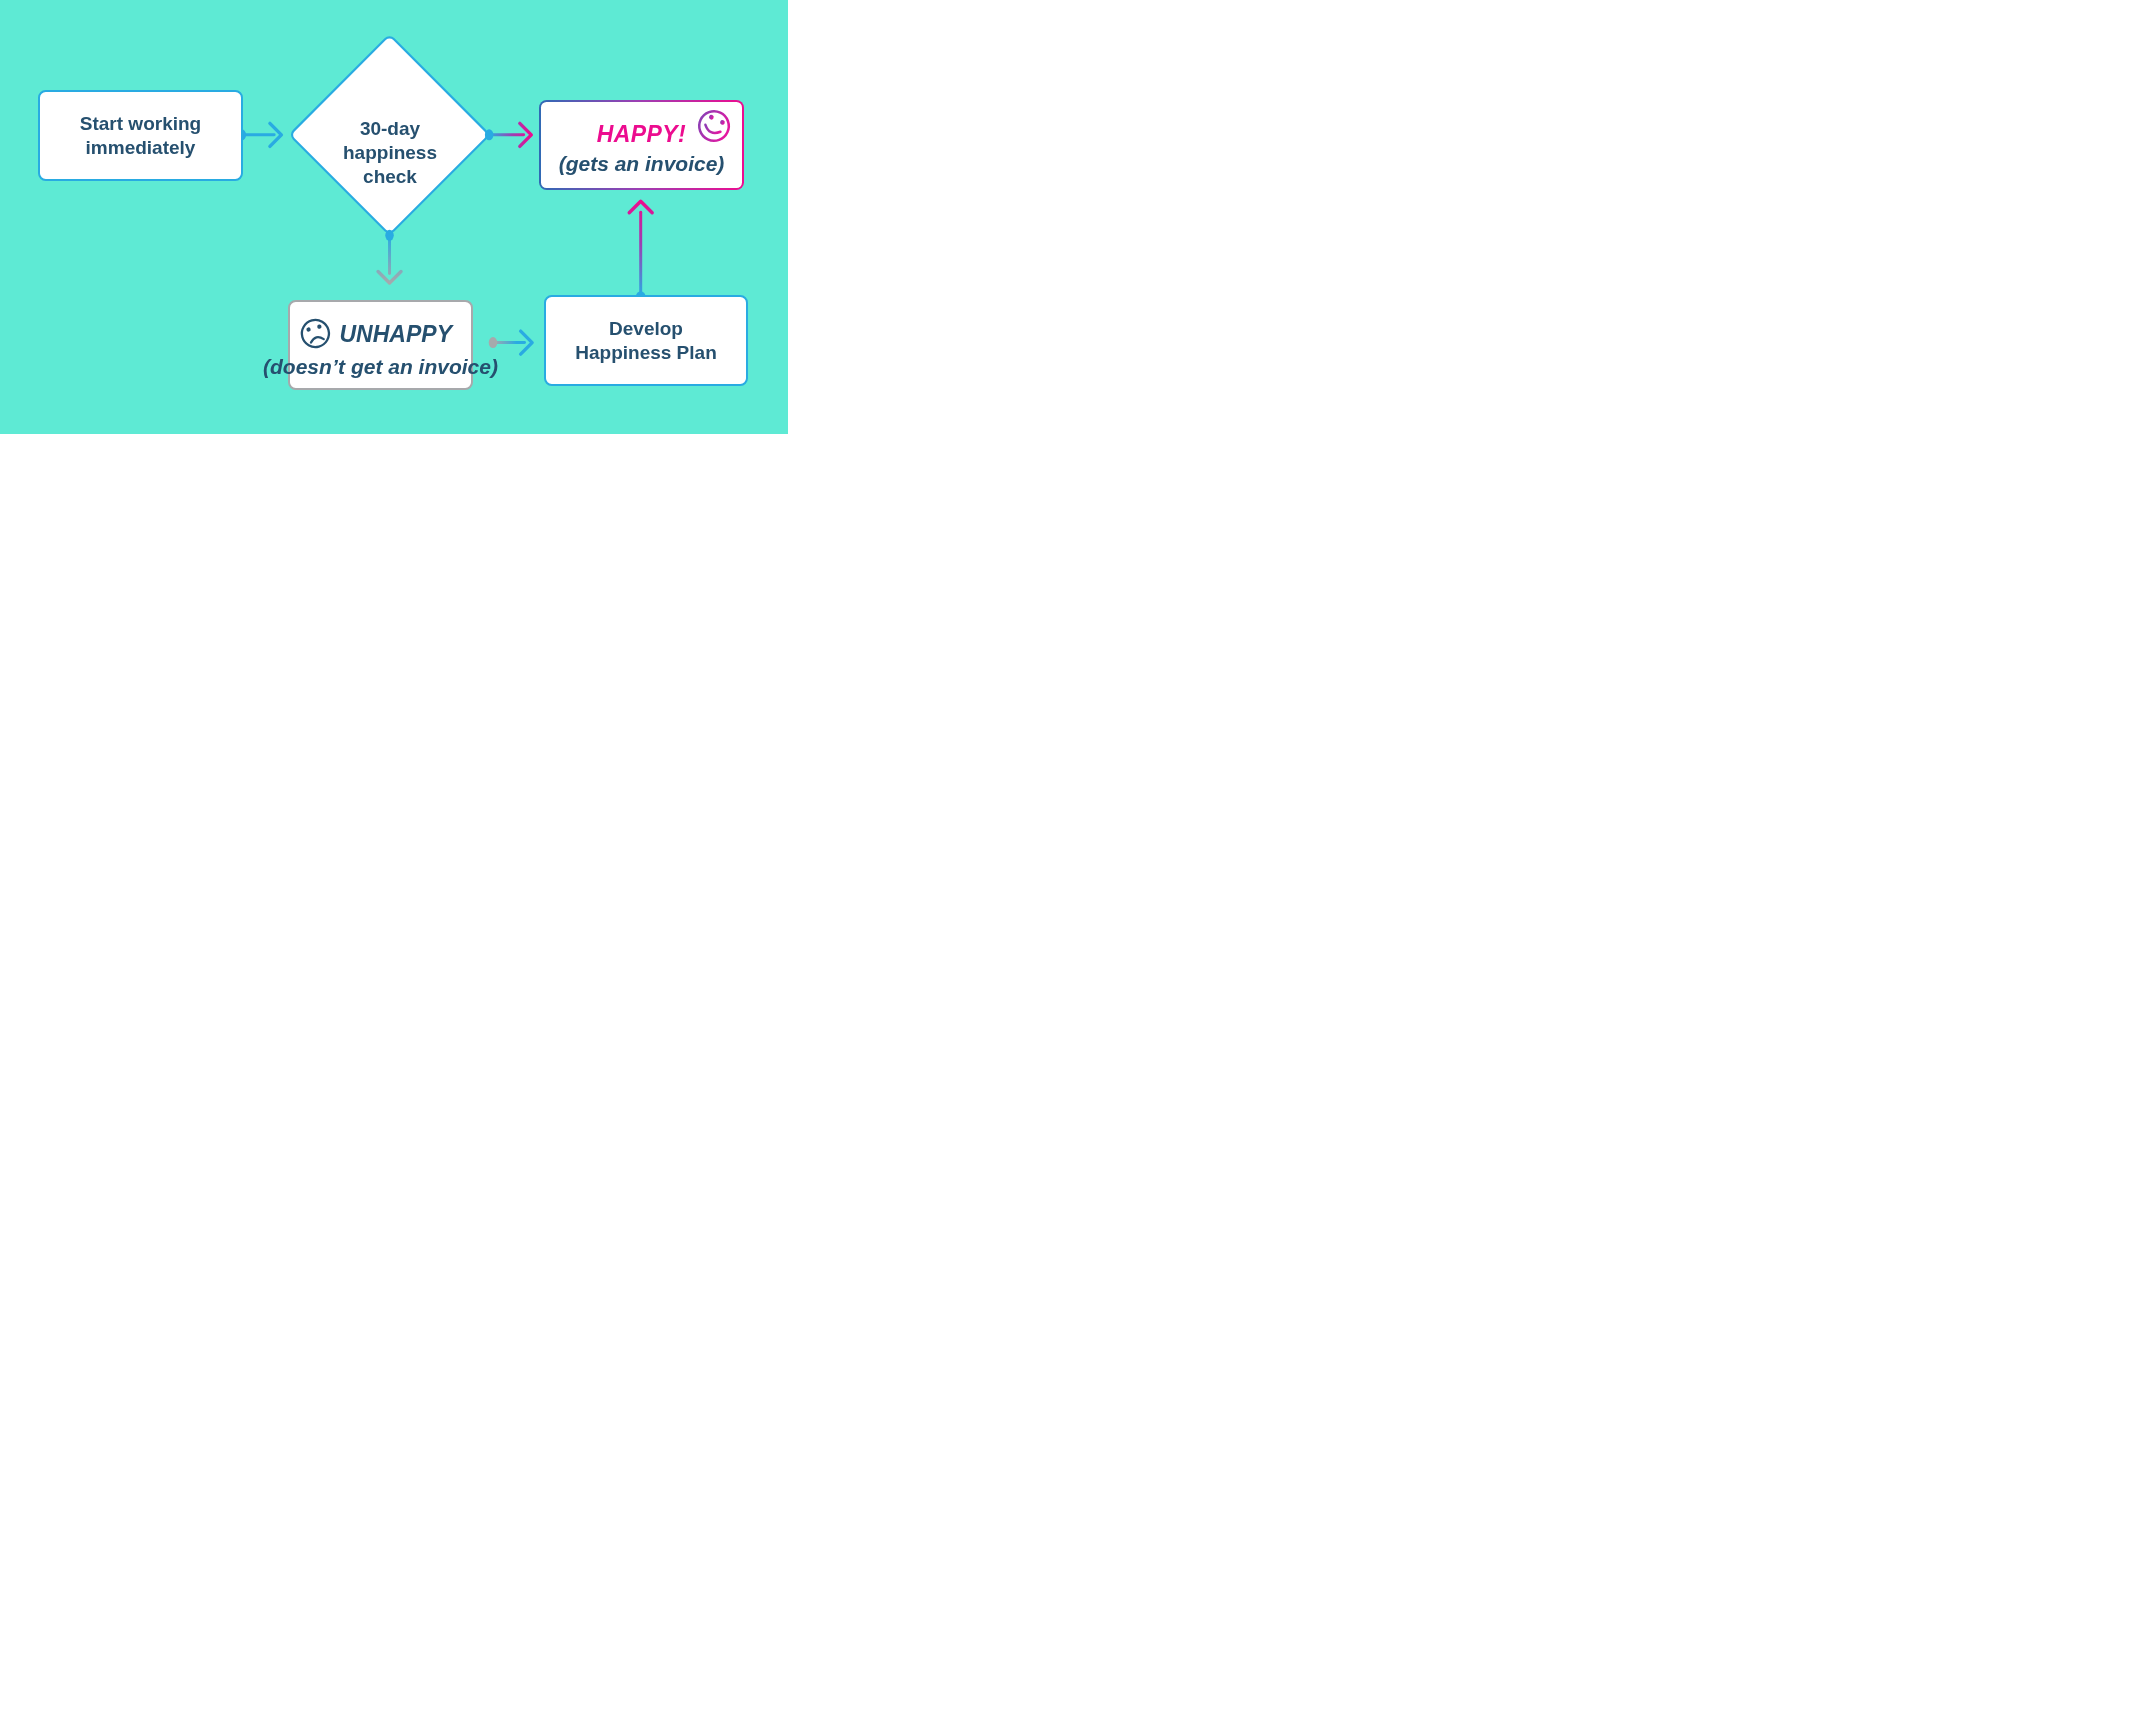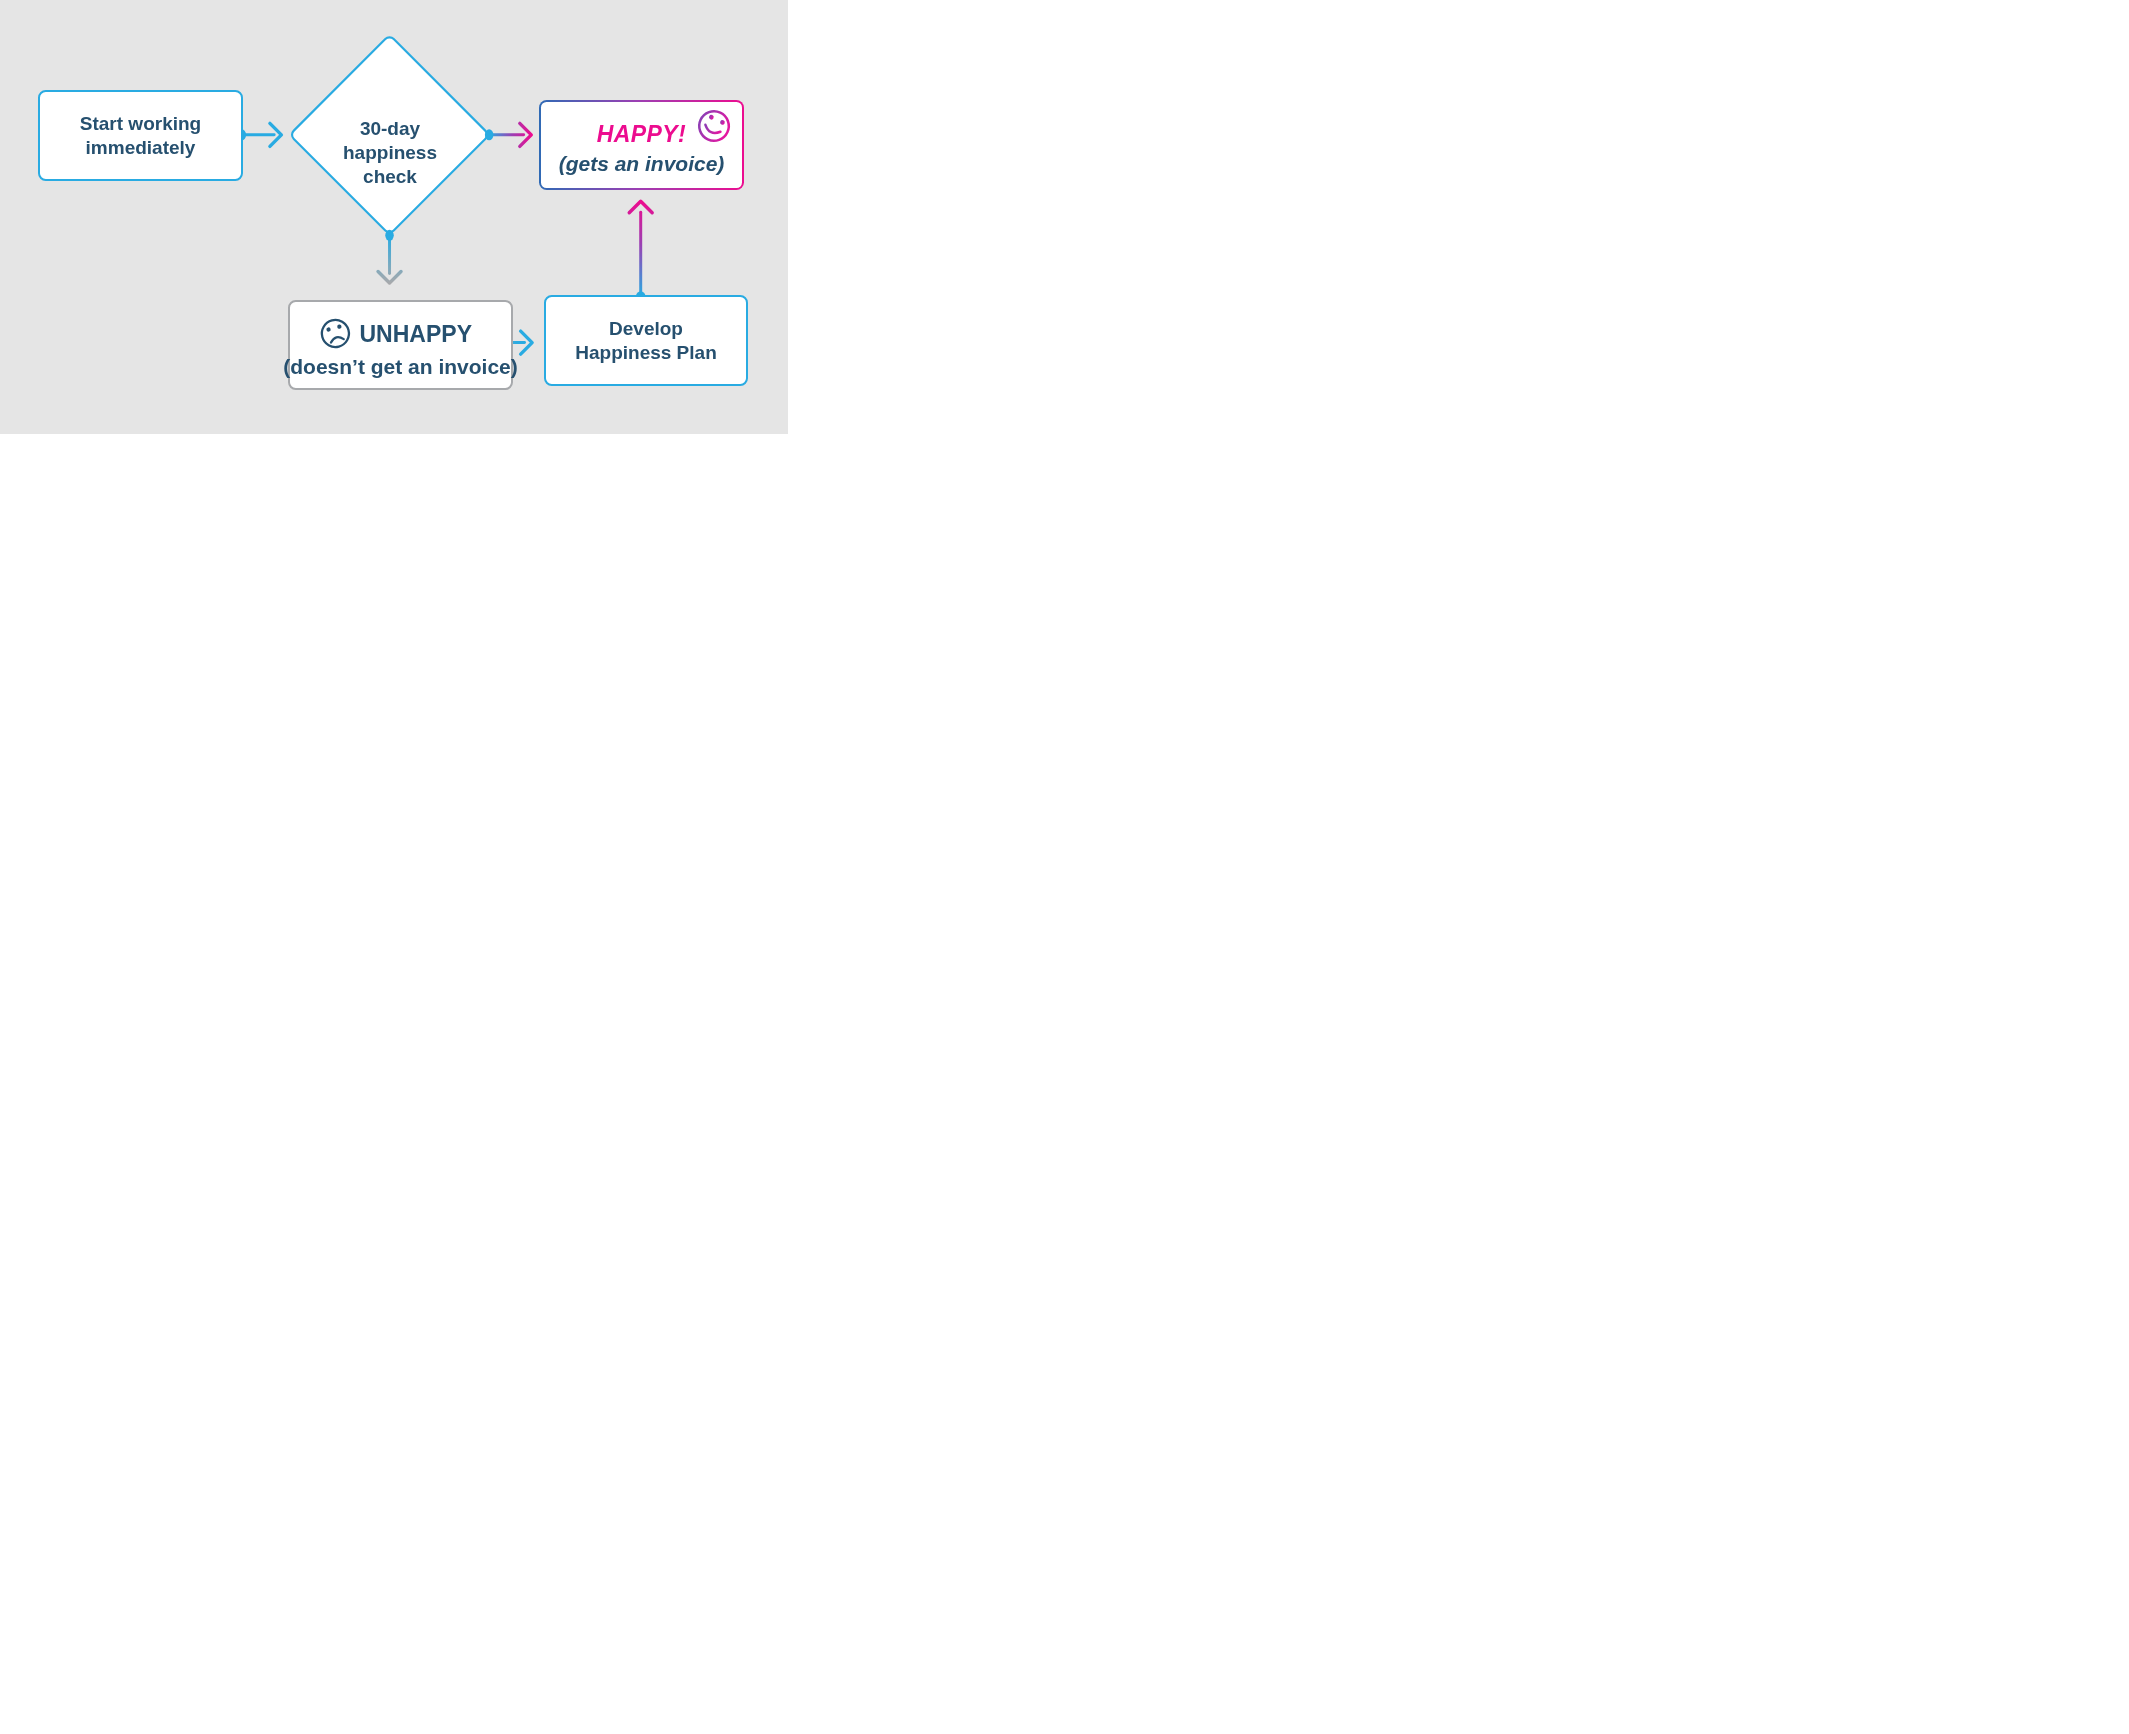--- a/index.html
+++ b/index.html
@@ -4,21 +4,21 @@
 <style>
   html, body {
     margin: 0;
     padding: 0;
     background: #ffffff;
   }
   .stage {
     position: relative;
     width: 788px;
     height: 434px;
-    background: #e5e5e5;
+    background: #5eead4;
     font-family: "Liberation Sans", sans-serif;
     font-weight: 700;
     overflow: hidden;
   }
   svg.arrow-layer {
     position: absolute;
     left: 0;
     top: 0;
   }
   .node {
@@ -85,25 +85,26 @@
     line-height: 16px;
     white-space: nowrap;
   }
   .happy-icon-wrap {
     position: absolute;
     right: 10.2px; top: 6.4px;
     width: 36px; height: 36px;
   }
   #unhappy-node {
     left: 288px; top: 300px;
-    width: 225px; height: 90px;
+    width: 185px; height: 90px;
     border: 2.1px solid #A7A9AC;
     border-radius: 7.7px;
     gap: 9.4px;
     padding-top: 2.6px;
+    font-style: italic;
   }
   .unhappy-row {
     display: flex;
     align-items: center;
     gap: 7.7px;
     transform: translateX(-5.1px);
   }
   .unhappy-title {
     color: #26506F;
     font-size: 23px;

